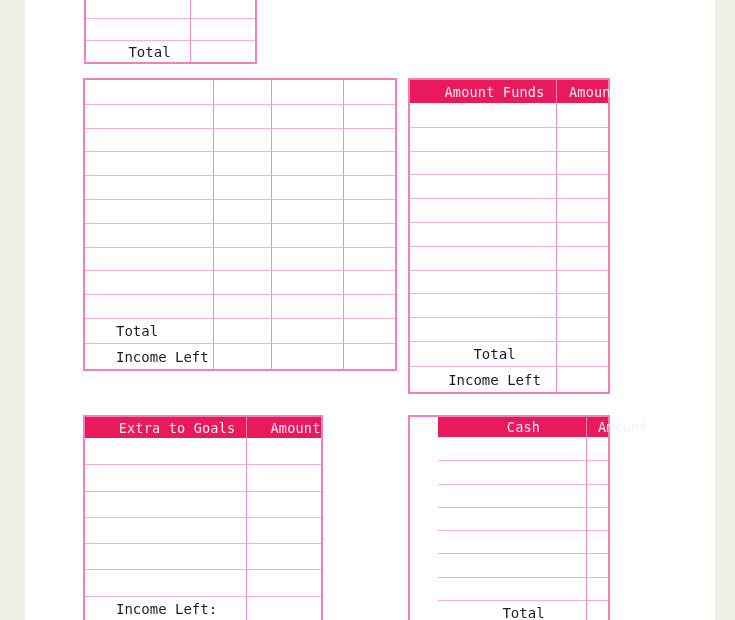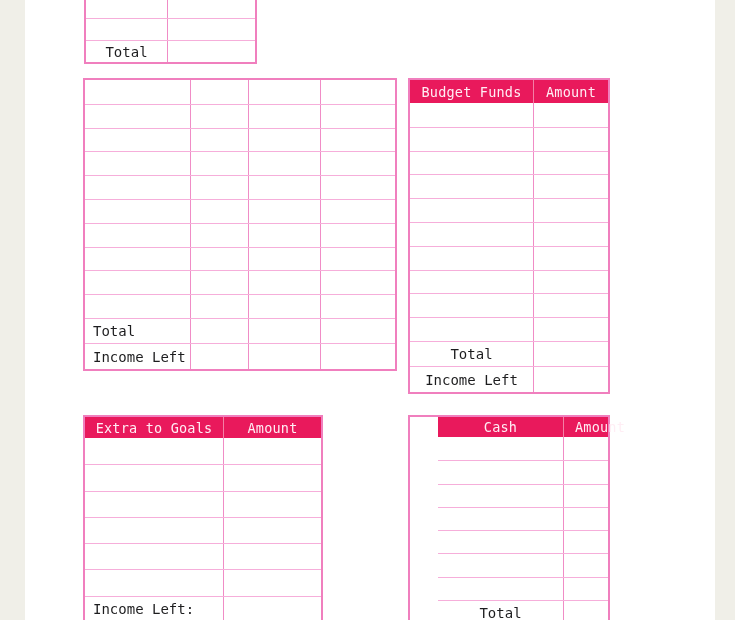--- a/index.html
+++ b/index.html
@@ -16,21 +16,21 @@
   }
   .desk-strip.left{left:0;width:25px;}
   .desk-strip.right{left:715px;width:20px;}
 
   .btable{
     position:absolute;
     box-sizing:border-box;
     background:#fff;
     border:2px solid var(--outer,#F07FBE);
   }
-  .tr{display:grid;box-sizing:border-box;}
+  .tr{display:grid;box-sizing:border-box;padding-left:23px;}
   .tr.body, .tr.footer{border-top:1px solid var(--inner-h,#F6AEDA);}
   .thead + .tr.body{border-top:none;}
   .btable > .tr:first-child{border-top:none;}
   .td, .th{box-sizing:border-box;overflow:hidden;}
   .td + .td{border-left:1px solid var(--inner-v,#F08CC6);}
   .thead{background:var(--accent,#E9195C);}
   .th{
     color:var(--header-text,#FFEDF4);
     font-size:13.5px;letter-spacing:.2px;
     display:flex;align-items:center;justify-content:center;
@@ -164,21 +164,21 @@
       </div>
       <div class="tr footer">
         <div class="td label left">Income Left</div>
         <div class="td"></div>
         <div class="td"></div>
         <div class="td"></div>
       </div>
     </div>
   <div id="sinking-funds" class="btable">
       <div class="tr thead">
-        <div class="th">Budget Funds</div>
+        <div class="th">Amount Funds</div>
         <div class="th">Amount</div>
       </div>
       <div class="tr body">
         <div class="td"></div>
         <div class="td"></div>
       </div>
       <div class="tr body">
         <div class="td"></div>
         <div class="td"></div>
       </div>

